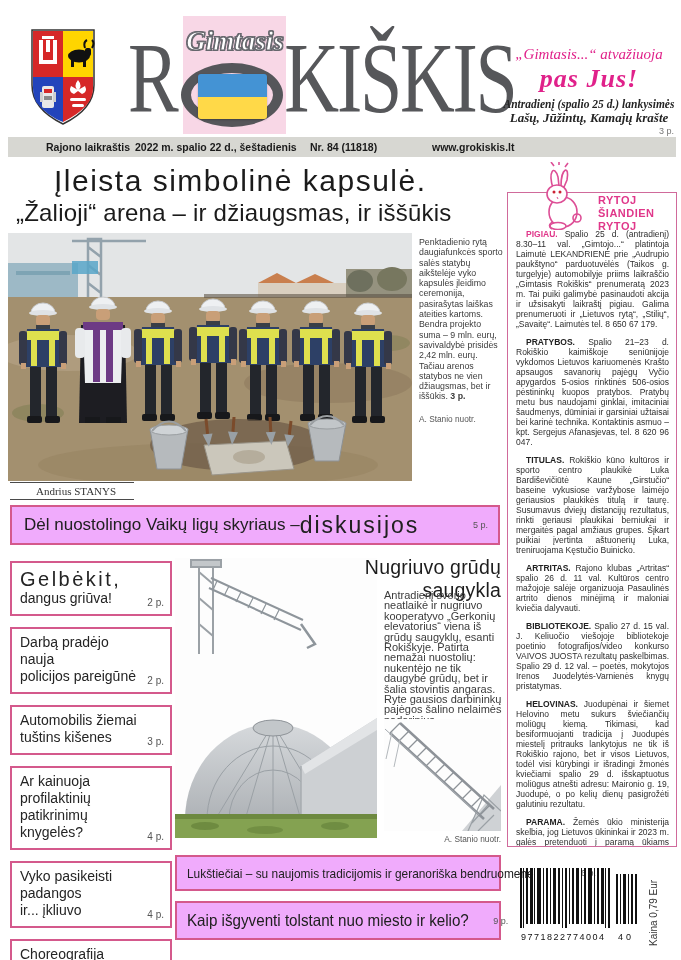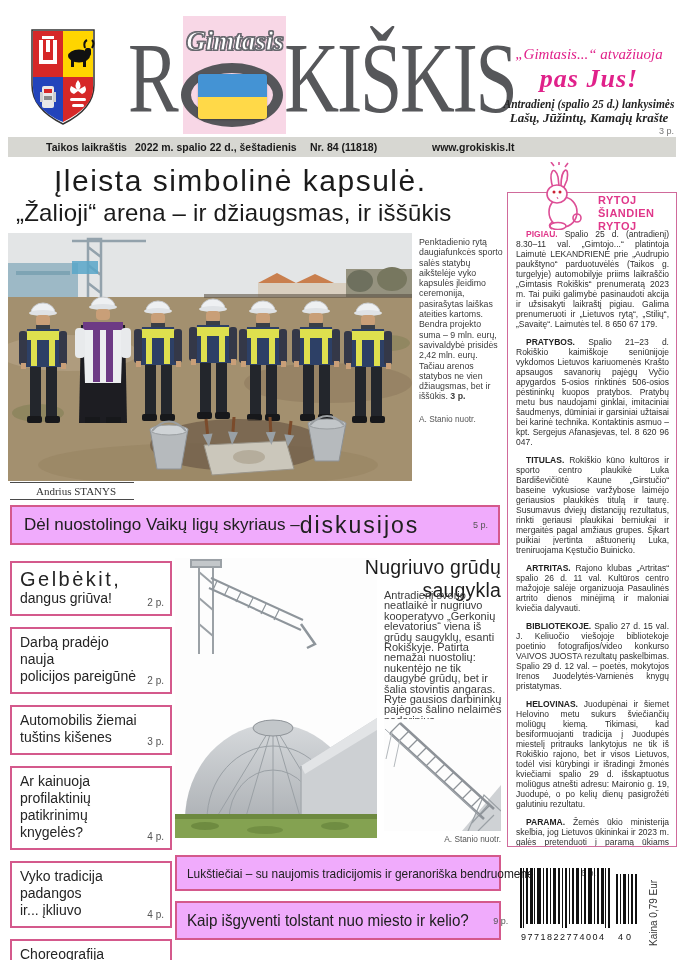--- a/index.html
+++ b/index.html
@@ -140,21 +140,21 @@
 
   <div class="promo">
     <div class="promo-l1">„Gimtasis...“ atvažiuoja</div>
     <div class="promo-l2">pas Jus!</div>
     <div class="promo-l3">Antradienį (spalio 25 d.) lankysimės</div>
     <div class="promo-l4">Lašų, Jūžintų, Kamajų krašte</div>
     <div class="promo-ref">3 p.</div>
   </div>
 
   <div class="infobar">
-    <span class="ib0">Taikos laikraštis</span>
+    <span class="ib0">Rajono laikraštis</span>
     <span class="ib1">2022 m. spalio 22 d., šeštadienis</span>
     <span class="ib2">Nr. 84 (11818)</span>
     <span class="ib3">www.grokiskis.lt</span>
   </div>
 
   <div class="h1">Įleista simbolinė kapsulė.</div>
   <div class="h2">„Žalioji“ arena – ir džiaugsmas, ir iššūkis</div>
 
   <svg class="lead-photo" viewBox="0 0 404 248">
     <rect x="0" y="0" width="404" height="70" fill="#e3e5e6"></rect>
@@ -283,21 +283,21 @@
     </div>
     <div class="teaser">
       <span class="t-lines"><span class="t-line">Automobilis žiemai</span><span class="t-line">tuštins kišenes</span></span>
       <span class="t-ref">3 p.</span>
     </div>
     <div class="teaser">
       <span class="t-lines"><span class="t-line">Ar kainuoja profilaktinių</span><span class="t-line">patikrinimų knygelės?</span></span>
       <span class="t-ref">4 p.</span>
     </div>
     <div class="teaser">
-      <span class="t-lines"><span class="t-line">Vyko tradicija padangos</span><span class="t-line">ir... įkliuvo</span></span>
+      <span class="t-lines"><span class="t-line">Vyko pasikeisti padangos</span><span class="t-line">ir... įkliuvo</span></span>
       <span class="t-ref">4 p.</span>
     </div>
     <div class="teaser">
       <span class="t-lines"><span class="t-line">Choreografija Rokiškyje</span><span class="t-line">turi savo vardą</span></span>
       <span class="t-ref">7 p.</span>
     </div>
 
   </div>
 
   <svg class="silo-photo" viewBox="0 0 202 280">

